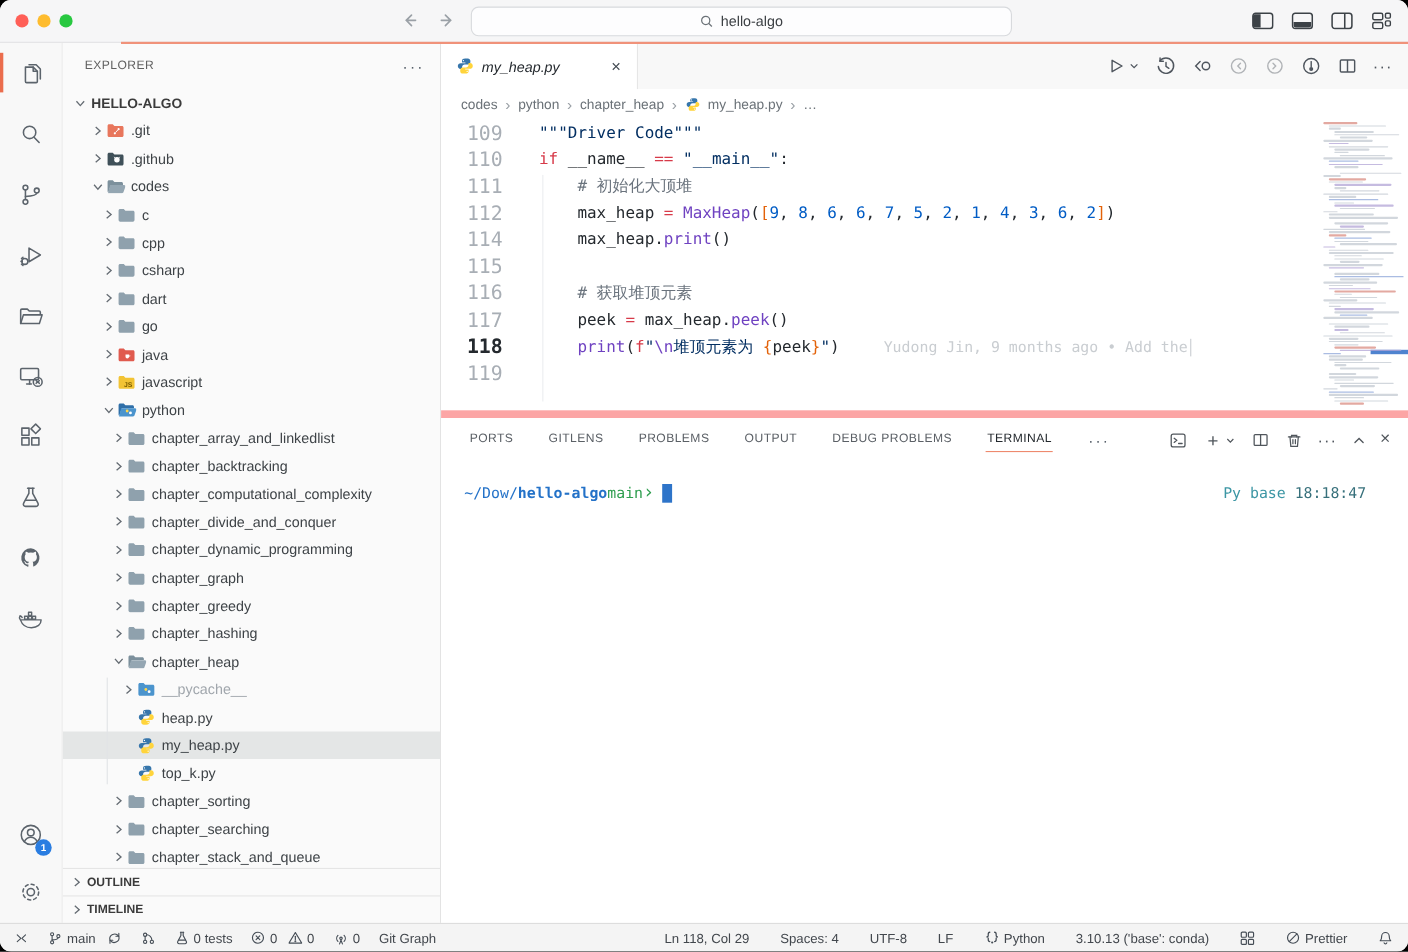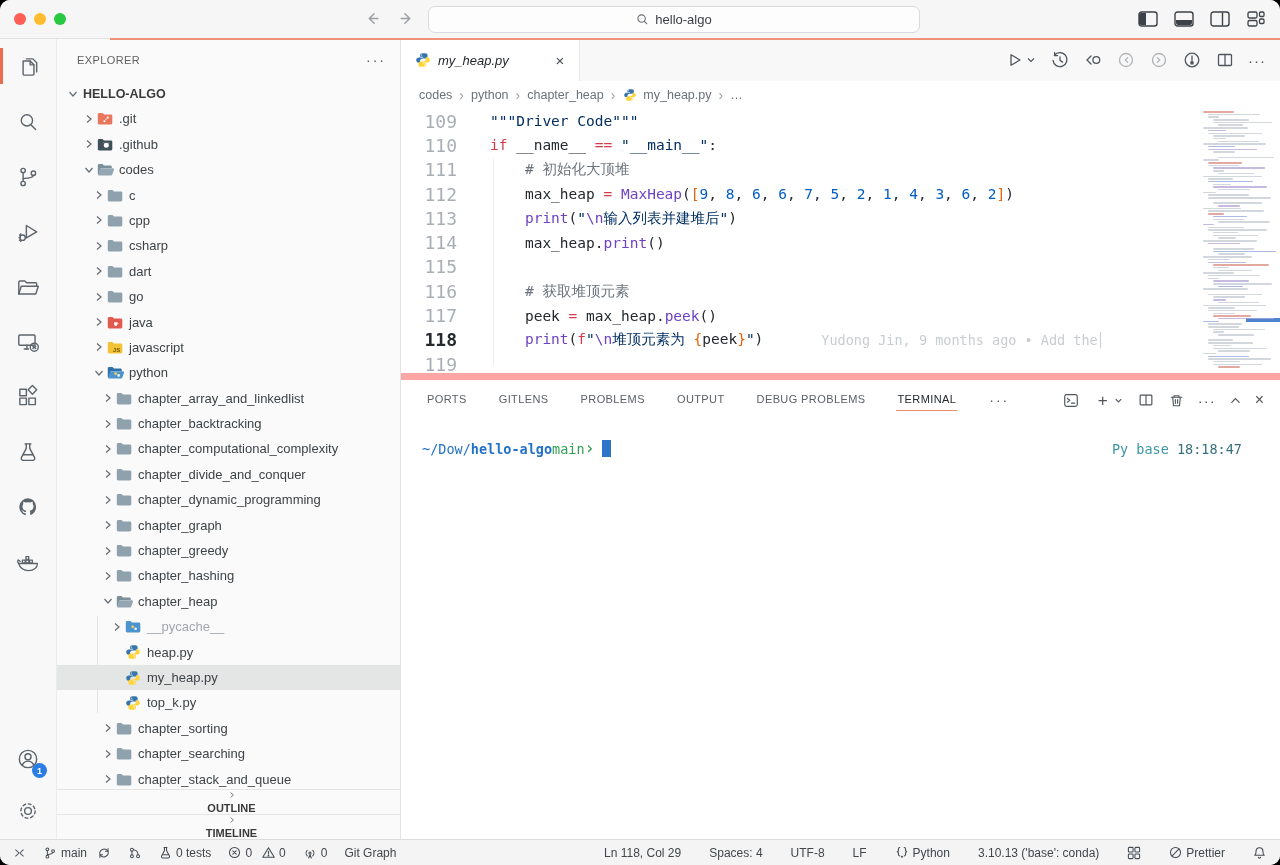--- a/index.html
+++ b/index.html
@@ -36,21 +36,21 @@
   .sb-header .dots{margin-left:auto;color:#57606a;font-size:14px;letter-spacing:2px;}
   .tree{position:relative;height:711px;overflow:hidden;}
   .t-row{height:25.4px;display:flex;align-items:center;font-size:13px;color:#3e4347;white-space:nowrap;}
   .t-row.sel{background:#e4e6e6;}
   .t-row.root{font-weight:700;color:#3b3b3b;font-size:12.5px;}
   .t-row.dim .lbl{color:#a0a6ac;}
   .t-chev{width:16px;height:16px;flex:none;display:flex;align-items:center;justify-content:center;}
   .t-icon{width:20px;height:16px;flex:none;display:flex;align-items:center;}
   .t-row .lbl{margin-left:2px;}
   .guide{position:absolute;width:1px;background:#e2e4e6;}
-  .sb-section{height:24px;border-top:1px solid #e5e5e5;display:flex;align-items:center;padding-left:6px;font-size:11px;font-weight:700;color:#3b3b3b;gap:2px;flex-direction:column;}
+  .sb-section{height:24px;border-top:1px solid #e5e5e5;display:flex;align-items:center;padding-left:6px;font-size:11px;font-weight:700;color:#3b3b3b;gap:2px;}
   .sb-spacer{flex:1;}
 
   
   .editor-group{flex:1;display:flex;flex-direction:column;background:#fff;position:relative;min-width:0;}
   .tabbar{height:42px;background:#f8f8f8;display:flex;align-items:stretch;flex:none;}
   .tab{width:154px;background:#fff;border-right:1px solid #e6e6e6;display:flex;align-items:center;padding:0 10px 0 14px;gap:7px;}
   .tab .tname{font-style:italic;font-size:13px;color:#24292e;}
   .tab .tclose{margin-left:auto;color:#424a52;font-size:15px;width:18px;text-align:center;border-radius:4px;}
   .tab-actions{margin-left:auto;display:flex;align-items:center;gap:13px;padding-right:14px;color:#4f565e;}
   .tab-actions .ta{display:flex;align-items:center;justify-content:center;}
@@ -64,21 +64,21 @@
 
   
   .code-area{position:relative;flex:1;overflow:hidden;font-family:"DejaVu Sans Mono",monospace;}
   .c-line{height:24.3px;display:flex;align-items:center;white-space:pre;font-size:14.5px;}
   .ln{width:70px;padding-right:14px;box-sizing:border-box;text-align:right;color:#a8aeb5;font-size:18px;flex:none;}
   .ln.cur{color:#24292e;font-weight:700;}
   .c-text{margin-left:19px;color:#24292e;}
   .tk-kw{color:#d73a49;} .tk-str{color:#032f62;} .tk-esc{color:#6f42c1;}
   .tk-fn{color:#6f42c1;} .tk-num{color:#005cc5;} .tk-com{color:#6a737d;}
   .tk-brk{color:#e36209;} .tk-txt{color:#24292e;}
-  .blame{color:#c9cdd1;margin-left:58px;font-size:13.5px;border-right:1px solid #c9cdd1;padding-right:2px;}
+  .blame{color:#c9cdd1;margin-left:40px;font-size:13.5px;border-right:1px solid #c9cdd1;padding-right:2px;}
   .indent-guide{position:absolute;left:92px;width:1px;background:#ecedef;}
   .minimap{position:absolute;top:0;bottom:0;right:0;width:85px;background:#fff;padding-top:2px;box-sizing:border-box;}
   .mm-row{height:1.5px;margin:0 0 1.2px 8px;border-radius:1px;opacity:.75;}
   .mm-marker{position:absolute;right:0;width:34px;height:4px;background:#4f83cf;}
 
   
   .panel{height:459px;border-top:7px solid #fca5a5;display:flex;flex-direction:column;flex:none;background:#fff;}
   .panel-tabs{height:40px;display:flex;align-items:center;padding-left:25px;gap:30px;flex:none;}
   .ptab{font-size:11px;letter-spacing:.4px;color:#5b6066;padding:4px 1px 5px;border-bottom:1.5px solid transparent;}
   .ptab.active{color:#24292e;border-bottom-color:#ee8a6e;}
@@ -811,21 +811,20 @@
             <span>…</span>
           </span>
         </div>
 
       <div class="code-area">
         <div id="code-lines">
             <div class="c-line"><span class="ln">109</span><span class="c-text"><span class="tk-str">"""Driver Code"""</span></span></div>
             <div class="c-line"><span class="ln">110</span><span class="c-text"><span class="tk-kw">if</span><span class="tk-txt"> __name__ </span><span class="tk-kw">==</span><span class="tk-txt"> </span><span class="tk-str">"__main__"</span><span class="tk-txt">:</span></span></div>
             <div class="c-line"><span class="ln">111</span><span class="c-text"><span class="tk-com">    # 初始化大顶堆</span></span></div>
             <div class="c-line"><span class="ln">112</span><span class="c-text"><span class="tk-txt">    max_heap </span><span class="tk-kw">=</span><span class="tk-txt"> </span><span class="tk-fn">MaxHeap</span><span class="tk-txt">(</span><span class="tk-brk">[</span><span class="tk-num">9</span><span class="tk-txt">, </span><span class="tk-num">8</span><span class="tk-txt">, </span><span class="tk-num">6</span><span class="tk-txt">, </span><span class="tk-num">6</span><span class="tk-txt">, </span><span class="tk-num">7</span><span class="tk-txt">, </span><span class="tk-num">5</span><span class="tk-txt">, </span><span class="tk-num">2</span><span class="tk-txt">, </span><span class="tk-num">1</span><span class="tk-txt">, </span><span class="tk-num">4</span><span class="tk-txt">, </span><span class="tk-num">3</span><span class="tk-txt">, </span><span class="tk-num">6</span><span class="tk-txt">, </span><span class="tk-num">2</span><span class="tk-brk">]</span><span class="tk-txt">)</span></span></div>
-            <div class="c-line"><span class="ln">113</span><span class="c-text"><span class="tk-txt">    </span><span class="tk-fn">print</span><span class="tk-txt">(</span><span class="tk-str">"</span><span class="tk-esc">\n</span><span class="tk-str">输入列表并建堆后"</span><span class="tk-txt">)</span></span></div>
             <div class="c-line"><span class="ln">114</span><span class="c-text"><span class="tk-txt">    max_heap.</span><span class="tk-fn">print</span><span class="tk-txt">()</span></span></div>
             <div class="c-line"><span class="ln">115</span><span class="c-text"></span></div>
             <div class="c-line"><span class="ln">116</span><span class="c-text"><span class="tk-com">    # 获取堆顶元素</span></span></div>
             <div class="c-line"><span class="ln">117</span><span class="c-text"><span class="tk-txt">    peek </span><span class="tk-kw">=</span><span class="tk-txt"> max_heap.</span><span class="tk-fn">peek</span><span class="tk-txt">()</span></span></div>
             <div class="c-line"><span class="ln cur">118</span><span class="c-text"><span class="tk-txt">    </span><span class="tk-fn">print</span><span class="tk-txt">(</span><span class="tk-kw">f</span><span class="tk-str">"</span><span class="tk-esc">\n</span><span class="tk-str">堆顶元素为 </span><span class="tk-brk">{</span><span class="tk-txt">peek</span><span class="tk-brk">}</span><span class="tk-str">"</span><span class="tk-txt">)</span></span><span class="blame">Yudong Jin, 9 months ago • Add the</span></div>
             <div class="c-line"><span class="ln">119</span><span class="c-text"></span></div>
           </div>
         <div class="indent-guide" style="top:50px;height:206px;"></div>
         <div class="minimap" id="minimap">
           <div class="mm-marker" style="top:209px;"></div>

